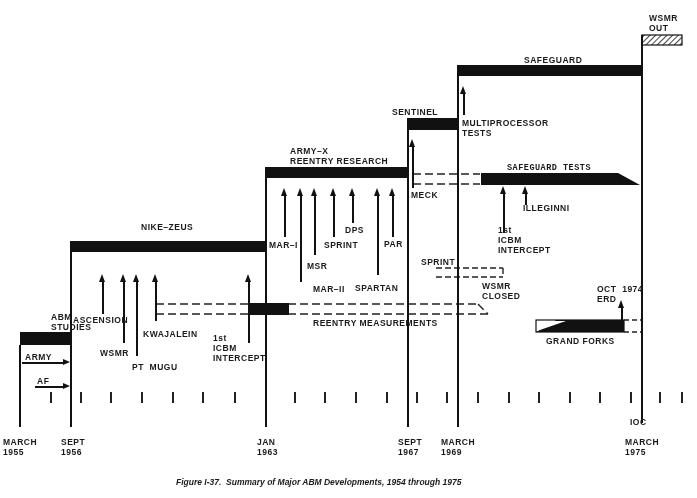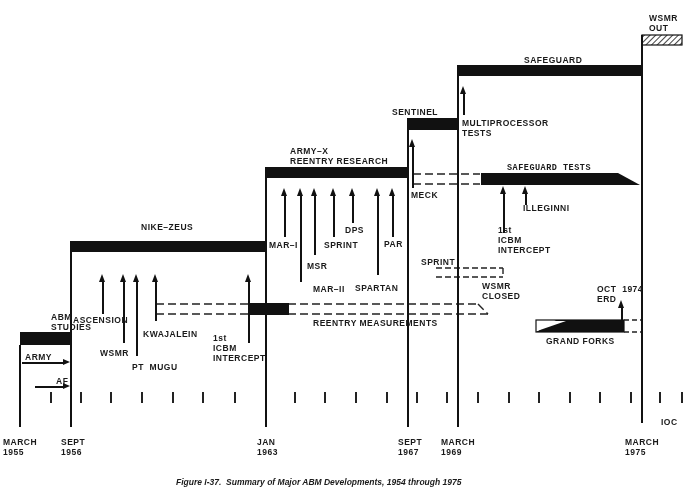--- a/index.html
+++ b/index.html
@@ -120,21 +120,21 @@
 
 <div class="arrow" style="left:412px;top:146px;height:42px;"></div>
 <div class="arrow" style="left:463px;top:93px;height:22px;"></div>
 <div class="arrow" style="left:503px;top:193px;height:40px;"></div>
 <div class="arrow" style="left:525px;top:193px;height:12px;"></div>
 <div class="arrow" style="left:621px;top:307px;height:13px;"></div>
 
 <div class="lbl" style="left:20px;top:312px;margin-left:31px;">ABM
 STUDIES</div>
 <div class="lbl" style="left:25px;top:352px;">ARMY</div>
-<div class="lbl" style="left:37px;top:376px;margin-left:19px;">AF</div>
+<div class="lbl" style="left:37px;top:376px;">AF</div>
 <div class="lbl" style="left:141px;top:222px;">NIKE–ZEUS</div>
 <div class="lbl" style="left:290px;top:146px;">ARMY–X
 REENTRY RESEARCH</div>
 <div class="lbl" style="left:392px;top:107px;">SENTINEL</div>
 <div class="lbl" style="left:524px;top:55px;">SAFEGUARD</div>
 <div class="lbl" style="left:649px;top:13px;">WSMR
 OUT</div>
 <div class="lbl" style="left:507px;top:163px;font-family:Liberation Mono, monospace;">SAFEGUARD TESTS</div>
 <div class="lbl" style="left:313px;top:318px;">REENTRY MEASUREMENTS</div>
 <div class="lbl" style="left:546px;top:336px;">GRAND FORKS</div>
@@ -158,21 +158,21 @@
 TESTS</div>
 <div class="lbl" style="left:498px;top:225px;">1st
 ICBM
 INTERCEPT</div>
 <div class="lbl" style="left:523px;top:203px;">ILLEGINNI</div>
 <div class="lbl" style="left:421px;top:257px;">SPRINT</div>
 <div class="lbl" style="left:482px;top:281px;">WSMR
 CLOSED</div>
 <div class="lbl" style="left:597px;top:284px;">OCT  1974
 ERD</div>
-<div class="lbl" style="left:661px;top:417px;">IOC</div>
+<div class="lbl" style="left:630px;top:417px;">IOC</div>
 
 <div class="lbl" style="left:3px;top:437px;">MARCH
 1955</div>
 <div class="lbl" style="left:61px;top:437px;">SEPT
 1956</div>
 <div class="lbl" style="left:257px;top:437px;">JAN
 1963</div>
 <div class="lbl" style="left:398px;top:437px;">SEPT
 1967</div>
 <div class="lbl" style="left:441px;top:437px;">MARCH

